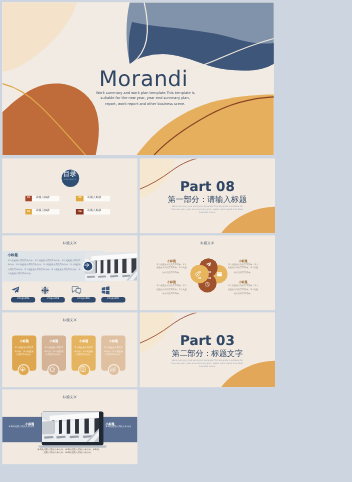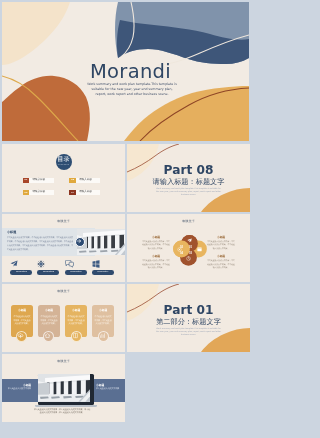--- a/index.html
+++ b/index.html
@@ -133,21 +133,21 @@
   </div>
 
   <div class="cell c2 r1">
     <svg width="123" height="68" viewBox="0 0 123 68">
       <rect width="123" height="68" fill="#F2EAE1"></rect>
       <path d="M0,0 L32,0 C30,9 26,18 19,25 C13,31 6,35 0,37 Z" fill="#F6E7D0"></path>
       <path d="M0,28 C10,24 20,18 28,12 C36,6 44,2 52,0" fill="none" stroke="#9A4E33" stroke-width="0.8"></path>
       <path d="M123,44 L123,68 L74,68 C80,60 88,54 97,50 C105,46 114,44 123,44 Z" fill="#E2A758"></path>
     </svg>
     <div class="ptitle">Part 08</div>
-    <div class="psub">请输入标题：标题文字</div>
+    <div class="psub">第一部分：请输入标题</div>
     <div class="pnote">Work summary and work plan template.This template is suitable for the new year, year end summary plan, report, work report and other business scene.</div>
   </div>
 
   <div class="cell c1 r2">
     <div class="slidehead">标题文字</div>
     <div class="panel"></div>
     <div class="phead">小标题</div>
     <div class="pbody">单击此处输入您的文本内容，单击此处输入您的文本内容。单击此处输入您的文本内容，单击此处输入您的文本内容。单击此处输入您的文本内容，单击此处输入您的文本内容。单击此处输入您的文本内容，单击此处输入您的文本内容。单击此处输入您的文本内容。</div>
     <div class="photo">
       <svg width="48" height="27" viewBox="0 0 48 27" preserveAspectRatio="none">
@@ -366,18 +366,18 @@
     <div class="lcap">单击此处输入您的文本内容，单击此处输入您的文本内容。单击此处输入您的文本内容，单击此处输入您的文本内容。</div>
   </div>
 
   <div class="cell c2 r3">
     <svg width="123" height="68" viewBox="0 0 123 68">
       <rect width="123" height="68" fill="#F2EAE1"></rect>
       <path d="M0,0 L32,0 C30,9 26,18 19,25 C13,31 6,35 0,37 Z" fill="#F6E7D0"></path>
       <path d="M0,28 C10,24 20,18 28,12 C36,6 44,2 52,0" fill="none" stroke="#9A4E33" stroke-width="0.8"></path>
       <path d="M123,44 L123,68 L74,68 C80,60 88,54 97,50 C105,46 114,44 123,44 Z" fill="#E2A758"></path>
     </svg>
-    <div class="ptitle">Part 01</div>
+    <div class="ptitle">Part 03</div>
     <div class="psub">第二部分：标题文字</div>
     <div class="pnote">Work summary and work plan template.This template is suitable for the new year, year end summary plan, report, work report and other business scene.</div>
   </div>
 
 </div>
 
 </body></html>

